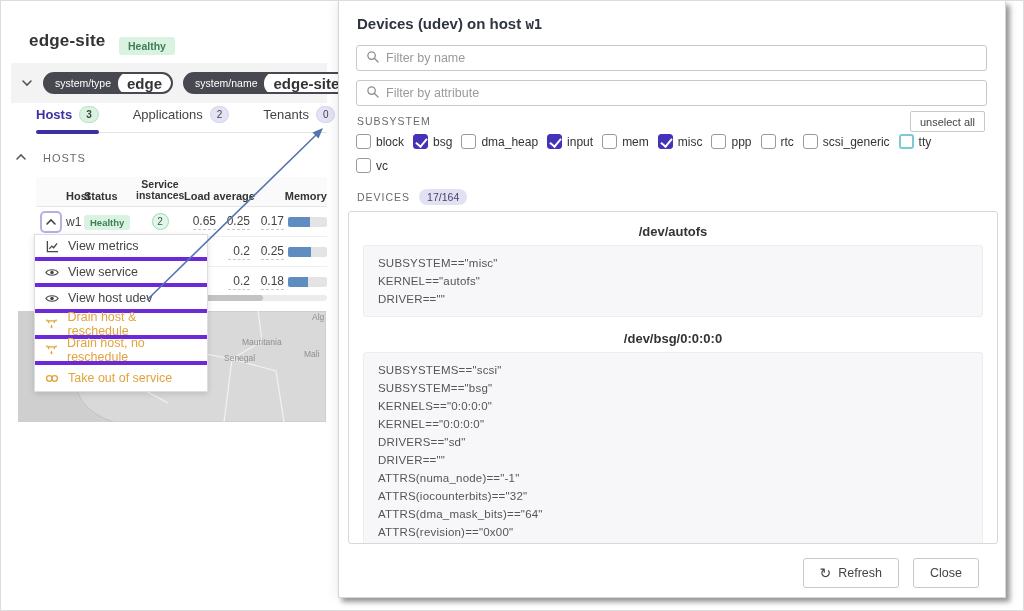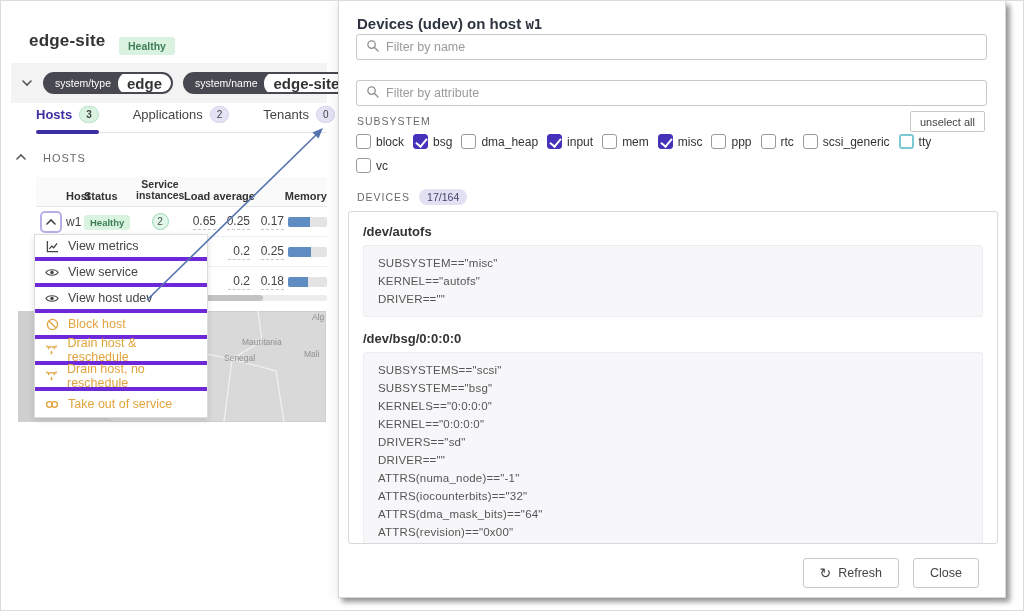--- a/index.html
+++ b/index.html
@@ -68,21 +68,21 @@
   .unselect-btn{position:absolute;right:20px;top:110px;height:21px;padding:0 9px;background:#fff;border:1px solid #c8c8c8;border-radius:2px;font-size:11px;color:#444;display:flex;align-items:center;}
   .cb-wrap{position:absolute;left:17px;top:133px;width:600px;display:flex;flex-wrap:wrap;row-gap:9px;}
   .cb-item{display:flex;align-items:center;gap:5px;margin-right:9px;font-size:12px;color:#333;}
   .cb-box{width:15px;height:15px;border:1px solid #9a9a9a;border-radius:3px;background:#fff;position:relative;flex:none;}
   .cb-box.checked{background:#4433b8;border-color:#4433b8;}
   .cb-box.checked::after{content:"";position:absolute;left:4px;top:1px;width:5px;height:9px;border:solid #fff;border-width:0 2px 2px 0;transform:rotate(40deg);}
   .cb-box.focused{border:2px solid #7ac9d3;}
   .devices-row{position:absolute;left:18px;top:188px;display:flex;align-items:center;gap:9px;}
   .count-badge{background:#e2e1f3;border-radius:9px;padding:2px 8px;font-size:10.5px;color:#44436a;}
   .devices-panel{position:absolute;left:9px;top:210px;width:650px;height:333px;border:1px solid #d8d8d8;border-radius:3px;background:#fff;overflow:hidden;padding:12px 14px;}
-  .dev-name{font-size:13px;font-weight:bold;color:#333;margin-bottom:6px;}
+  .dev-name{font-size:13px;font-weight:bold;color:#333;margin-bottom:6px;text-align:center;}
   .dev-attrs{background:#f7f7fa;border:1px solid #ececf1;border-radius:3px;padding:8px 14px;margin-bottom:14px;}
   .attr-line{font-size:11.5px;color:#555;line-height:18px;letter-spacing:.2px;}
   .dw-footer{position:absolute;right:26px;bottom:9px;display:flex;gap:14px;}
   .btn{height:30px;padding:0 16px;background:#fff;border:1px solid #c8c8c8;border-radius:3px;font-size:12.5px;color:#444;display:flex;align-items:center;gap:7px;}
 </style>
 </head>
 <body>
 
 <div class="canvas">
 
@@ -231,29 +231,20 @@
           <svg width="14" height="11" viewBox="0 0 16 12">
             <path d="M1 6c2.6-4.2 11.4-4.2 14 0-2.6 4.2-11.4 4.2-14 0z" fill="none" stroke="currentColor" stroke-width="1.3"></path>
             <circle cx="8" cy="6" r="2" fill="currentColor"></circle>
           </svg>
         </span>
         <span>View host udev</span>
       </div>
       <div class="menu-item warning">
         <span class="mi">
           <svg width="13" height="13" viewBox="0 0 14 14">
-            <circle cx="7" cy="7" r="5.5" fill="none" stroke="currentColor" stroke-width="1.4"></circle>
-            <line x1="3.2" y1="3.2" x2="10.8" y2="10.8" stroke="currentColor" stroke-width="1.4"></line>
-          </svg>
-        </span>
-        <span>Block host</span>
-      </div>
-      <div class="menu-item warning">
-        <span class="mi">
-          <svg width="13" height="13" viewBox="0 0 14 14">
             <path d="M2 3h10M4 3v2M10 3v2M2 3v-1M12 3v-1" fill="none" stroke="currentColor" stroke-width="1.3" stroke-linecap="round"></path>
             <path d="M7 7c-1.4 2-1.4 3.4 0 4.4 1.4-1 1.4-2.4 0-4.4z" fill="currentColor"></path>
           </svg>
         </span>
         <span>Drain host &amp; reschedule</span>
       </div>
       <div class="menu-item warning">
         <span class="mi">
           <svg width="13" height="13" viewBox="0 0 14 14">
             <path d="M2 3h10M4 3v2M10 3v2M2 3v-1M12 3v-1" fill="none" stroke="currentColor" stroke-width="1.3" stroke-linecap="round"></path>
@@ -276,21 +267,21 @@
   <svg class="anno" viewBox="0 0 1024 611">
     <line x1="146" y1="299" x2="315" y2="134" stroke="#5474ae" stroke-width="1.6"></line>
     <polygon points="322,127 317.5,137.5 311.5,131.5" fill="#5474ae"></polygon>
   </svg>
 
   <div class="drawer">
     <div class="dw-title">
       <span>Devices (udev) on host</span>&nbsp;<span class="host-code">w1</span>
     </div>
 
-    <div class="search-box" style="top:33px;">
+    <div class="search-box" style="top:44px;">
       <span class="sic"><svg width="13" height="13" viewBox="0 0 14 14">
             <circle cx="6" cy="6" r="4" fill="none" stroke="currentColor" stroke-width="1.4"></circle>
             <line x1="9.2" y1="9.2" x2="13" y2="13" stroke="currentColor" stroke-width="1.4" stroke-linecap="round"></line>
           </svg></span>
       <span class="ph">Filter by name</span>
     </div>
     <div class="search-box" style="top:79px;">
       <span class="sic"><svg width="13" height="13" viewBox="0 0 14 14">
             <circle cx="6" cy="6" r="4" fill="none" stroke="currentColor" stroke-width="1.4"></circle>
             <line x1="9.2" y1="9.2" x2="13" y2="13" stroke="currentColor" stroke-width="1.4" stroke-linecap="round"></line>

